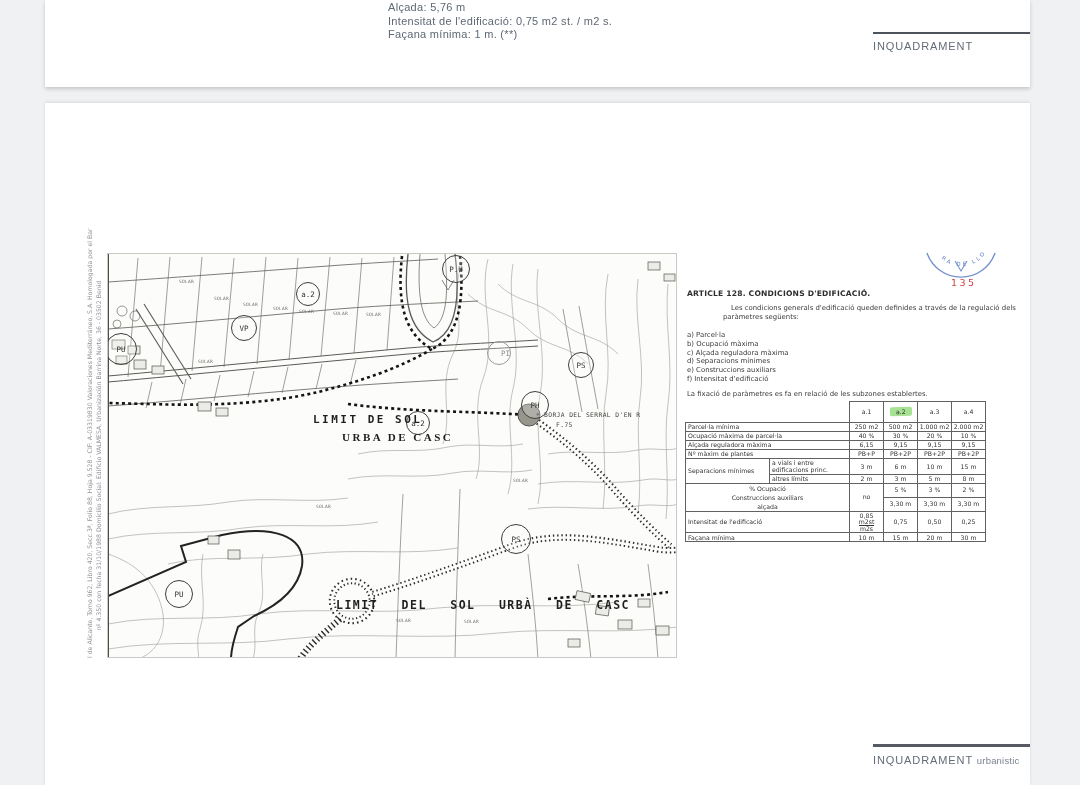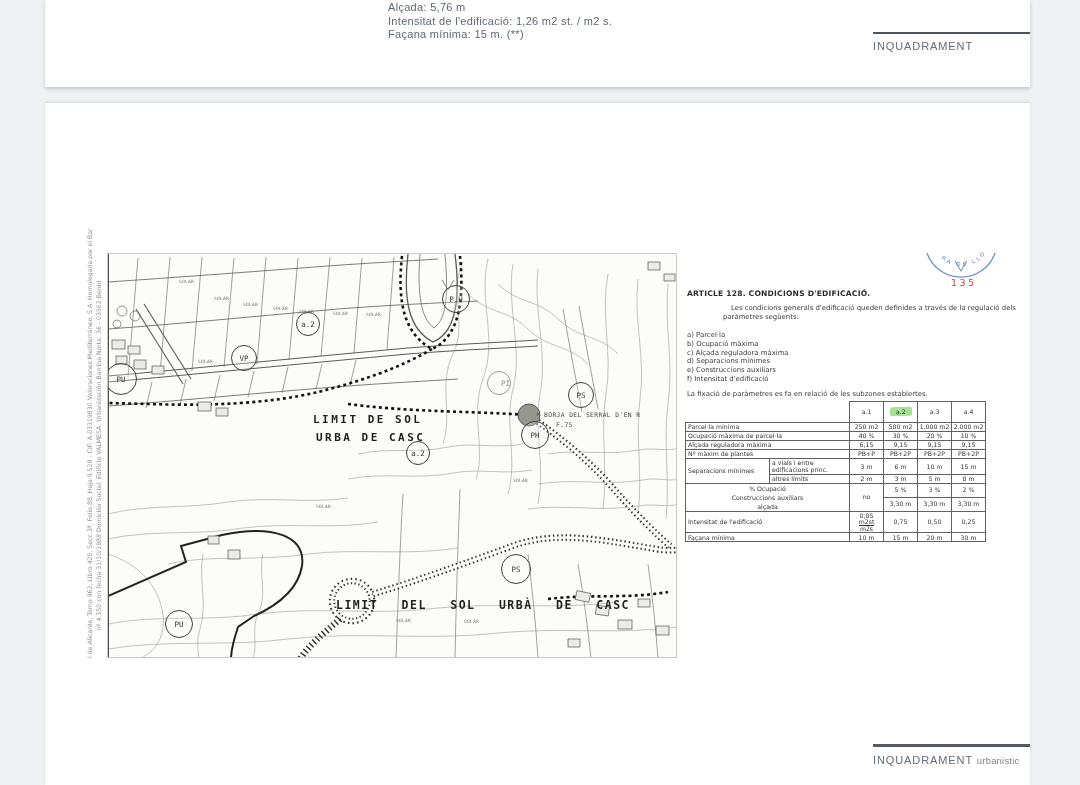--- a/index.html
+++ b/index.html
@@ -29,21 +29,21 @@
     font-family:"DejaVu Sans",sans-serif;}
   #ml1{left:1px;top:405px;}
   #ml2{left:10px;top:405px;}
   .map-canvas{position:absolute;left:22px;top:0;width:570px;height:405px;
     background:#fcfcfa;overflow:hidden;border:1px solid #c9c9c5;box-sizing:border-box;}
   .map-canvas svg{position:absolute;left:0;top:0;}
 
   .zone{position:absolute;border:1.3px solid #3e3e3c;border-radius:50%;
     display:flex;align-items:center;justify-content:center;
     font-family:"DejaVu Sans Mono",monospace;font-size:7.5px;color:#333;
-    box-sizing:border-box;background:rgba(252,252,250,.25);margin-top:30px;}
+    box-sizing:border-box;background:rgba(252,252,250,.25);}
   .zone.light{border-color:#9a9a96;color:#8d8d89;}
   .map-label{position:absolute;font-family:"DejaVu Sans Mono",monospace;color:#1f1f1d;
     white-space:nowrap;}
   .limit-big{font-size:11px;font-weight:bold;letter-spacing:2.5px;margin-top:44px;}
   .limit-bottom{font-size:11.5px;font-weight:bold;letter-spacing:1.5px;word-spacing:15px;}
   .tiny{font-size:6.3px;letter-spacing:.4px;color:#44443f;}
   .solar{font-size:4.5px;letter-spacing:.3px;color:#6f6f6a;}
 
   
   .article-doc{position:absolute;left:638px;top:152px;width:310px;height:300px;
@@ -70,22 +70,22 @@
   .frac{display:inline-block;vertical-align:middle;line-height:1;}
   .frac .ftop{display:block;border-bottom:.7px solid #333;}
   .aux-stack{line-height:9px;text-align:center;}
 </style>
 </head>
 <body>
 
 <div class="page" id="page-prev">
   <div class="specs">
     <div>Alçada: 5,76 m</div>
-    <div>Intensitat de l'edificació: 1,26 m2 st. / m2 s.</div>
-    <div>Façana mínima: 15 m. (**)</div>
+    <div>Intensitat de l'edificació: 0,75 m2 st. / m2 s.</div>
+    <div>Façana mínima: 1 m. (**)</div>
   </div>
   <div class="rule" id="rule-top"></div>
   <div class="section-label" id="label-top">INQUADRAMENT</div>
 </div>
 
 <div class="page" id="page-main">
 
   <div class="map-block">
     <div class="margin-line" id="ml1">l de Alicante, Tomo 962, Libro 420, Secc.3ª, Folio 88, Hoja 9.528 - CIF: A-03319830  Valoraciones Mediterráneo, S.A. Homologada por el Bar</div>
     <div class="margin-line" id="ml2">nº 4.350 con fecha 31/10/1988 Domicilio Social: Edificio VALMESA, Urbanización Barrina Norte, 36 - 03502 Benid</div>
@@ -233,21 +233,21 @@
           <span>a.2</span>
         </div>
       <div class="zone" style="left:393px;top:270px;width:30px;height:30px;">
           <span>PS</span>
         </div>
       <div class="zone" style="left:57px;top:326px;width:28px;height:28px;">
           <span>PU</span>
         </div>
 
       <div class="map-label limit-big" style="left:205px;top:115px;">LIMIT DE SOL</div>
-      <div class="map-label limit-big" style="left:208px;top:133px;">URBA DE CASC</div>
+      <div class="map-label limit-big" style="left:234px;top:133px;font-family:Liberation Serif, serif;">URBA DE CASC</div>
       <div class="map-label limit-bottom" style="left:228px;top:344px;">LIMIT DEL SOL URBÀ DE CASC</div>
       <div class="map-label tiny" style="left:428px;top:156px;">✳</div>
       <div class="map-label tiny" style="left:436px;top:157px;">BORJA DEL SERRAL D'EN R</div>
       <div class="map-label tiny" style="left:448px;top:167px;">F.75</div>
       <div class="map-label solar" style="left:71px;top:25px;">SOLAR</div>
       <div class="map-label solar" style="left:106px;top:42px;">SOLAR</div>
       <div class="map-label solar" style="left:135px;top:48px;">SOLAR</div>
       <div class="map-label solar" style="left:165px;top:52px;">SOLAR</div>
       <div class="map-label solar" style="left:191px;top:55px;">SOLAR</div>
       <div class="map-label solar" style="left:225px;top:57px;">SOLAR</div>

